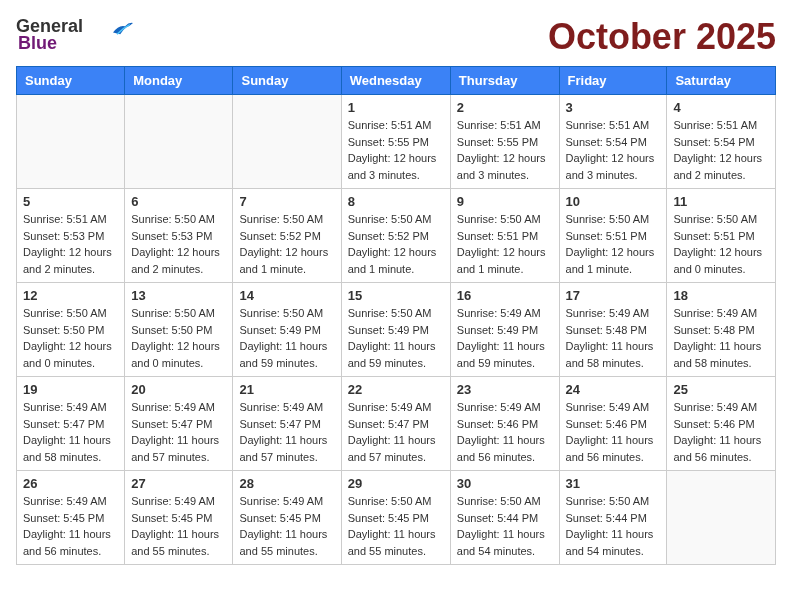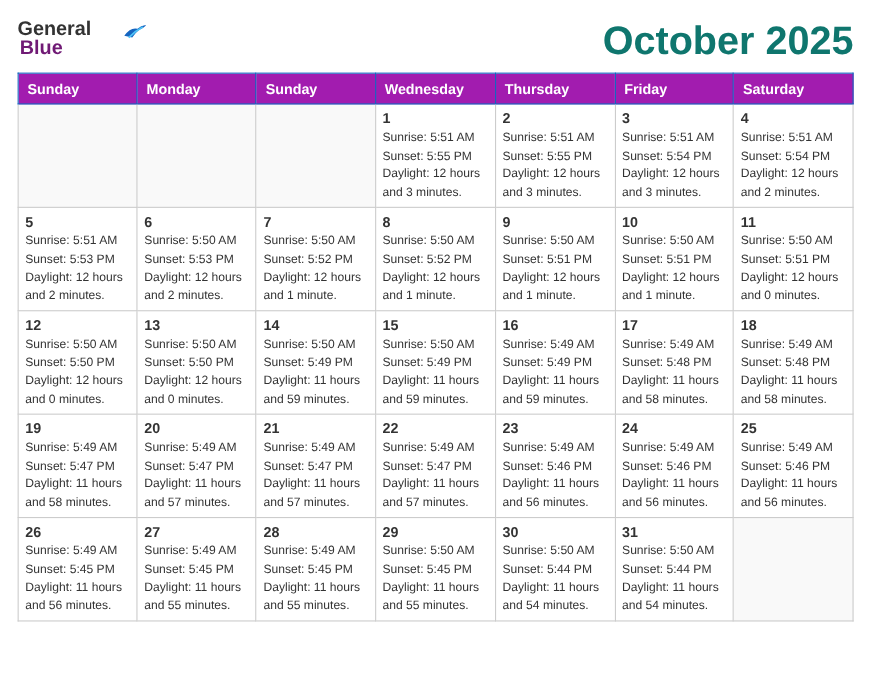--- a/index.html
+++ b/index.html
@@ -34,33 +34,33 @@
       width: 24px;
       height: 20px;
       margin-left: 2px;
     }
     .title-area {
       text-align: right;
     }
     .month-title {
       font-size: 36px;
       font-weight: bold;
-      color: #0f766e;
+      color: #7f1d1d;
     }
     .location-title {
       font-size: 15px;
       color: #444;
     }
     .calendar {
       width: 100%;
       border-collapse: collapse;
       border: 1px solid #ccc;
     }
     .calendar th {
-      background-color: #a21caf;
+      background-color: #3b82f6;
       color: #fff;
       text-align: left;
       padding: 6px 8px;
       font-size: 13px;
       font-weight: bold;
       border: 1px solid #1565c0;
     }
     .calendar td {
       border: 1px solid #ccc;
       vertical-align: top;

